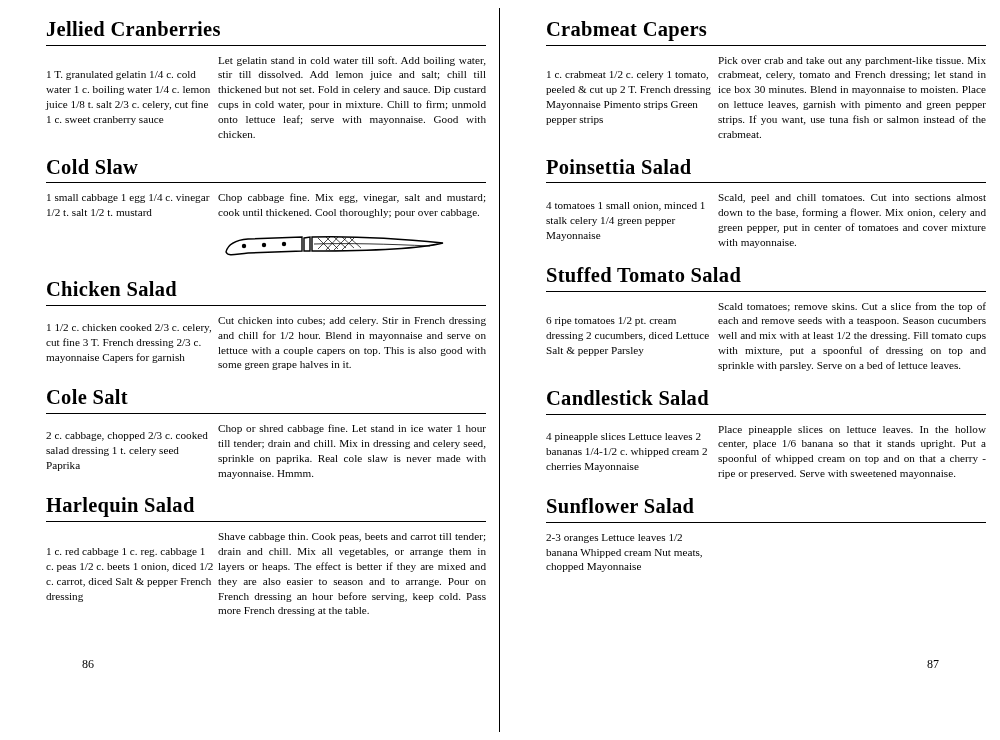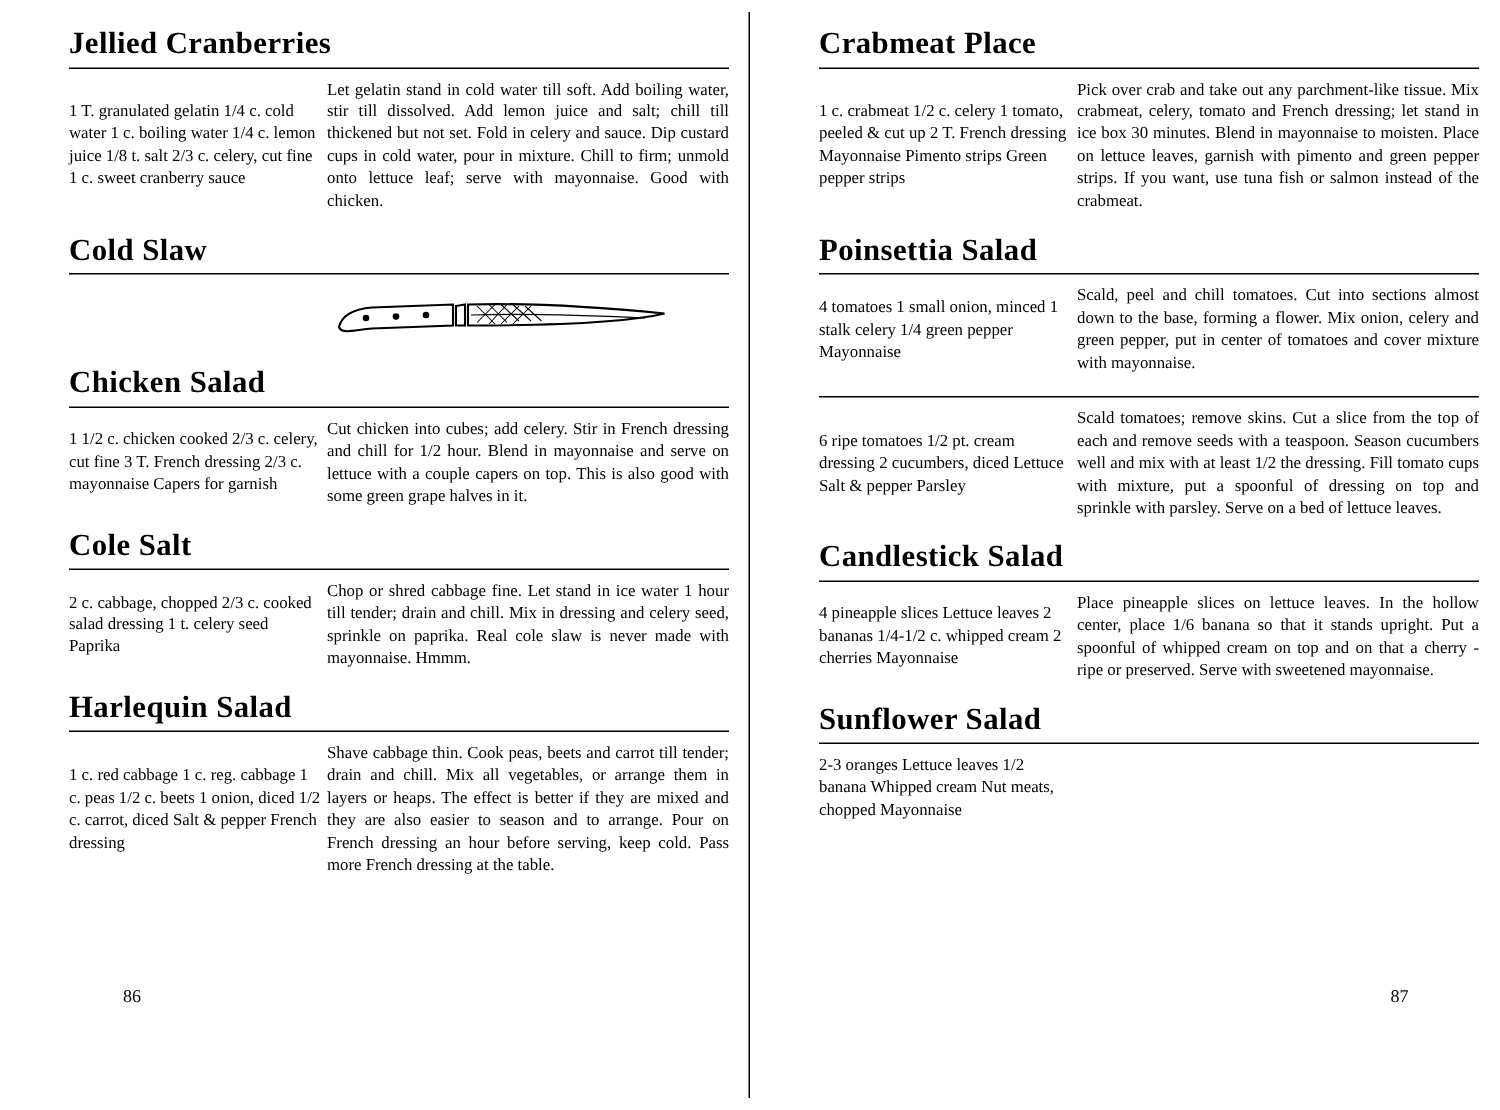--- a/index.html
+++ b/index.html
@@ -100,20 +100,28 @@
 1/8 t. salt
 2/3 c. celery, cut fine
 1 c. sweet cranberry sauce</div>
         <div class="method">Let gelatin stand in cold water till soft.  Add boiling water, stir till dissolved.  Add lemon juice and salt; chill till thickened but not set. Fold in celery and sauce.  Dip custard cups in cold water, pour in mixture.  Chill to firm; unmold onto lettuce leaf; serve with mayonnaise. Good with chicken.</div>
       </div>
     </div>
 
     <div class="recipe">
       <h2 class="recipe-title">Cold Slaw</h2>
       <hr class="title-rule">
+      <div class="recipe-body">
+        <div class="ingredients">1 small cabbage
+1 egg
+1/4 c. vinegar
+1/2 t. salt
+1/2 t. mustard</div>
+        <div class="method">Chop cabbage fine.  Mix egg, vinegar, salt and mustard; cook until thickened.  Cool thoroughly; pour over cabbage.</div>
+      </div>
       <div class="knife-wrap" style="margin-left:168px;">
         <svg width="240" height="40" viewBox="0 0 240 40">
           <g fill="none" stroke="#000" stroke-width="1.4">
             <path d="M8 28 C10 20 18 16 30 15 L84 13 L84 27 L30 29 C18 30 10 33 8 28 Z" fill="#fff"></path>
             <path d="M86 14 L92 13 L92 27 L86 27 Z" fill="#fff"></path>
             <path d="M94 13 C130 12 175 14 225 19 C200 25 150 27 94 27 Z" fill="#fff"></path>
             <path d="M96 20 C130 19 170 20 212 22" stroke-width="0.8"></path>
           </g>
           <g fill="#000">
             <circle cx="26" cy="22" r="2.2"></circle>
@@ -168,21 +176,21 @@
 French dressing</div>
         <div class="method">Shave cabbage thin.  Cook peas, beets and carrot till tender; drain and chill. Mix all vegetables, or arrange them in layers or heaps.  The effect is better if they are mixed and they are also easier to season and to arrange.  Pour on French dressing an hour before serving, keep cold. Pass more French dressing at the table.</div>
       </div>
     </div>
 
   </div>
 
   <div class="page-col right">
 
     <div class="recipe">
-      <h2 class="recipe-title">Crabmeat Place</h2>
+      <h2 class="recipe-title">Crabmeat Capers</h2>
       <hr class="title-rule">
       <div class="recipe-body">
         <div class="ingredients">1 c. crabmeat
 1/2 c. celery
 1 tomato, peeled
      &amp; cut up
 2 T. French dressing
 Mayonnaise
 Pimento  strips
 Green pepper  strips</div>
@@ -197,20 +205,21 @@
         <div class="ingredients">4 tomatoes
 1 small onion, minced
 1 stalk celery
 1/4 green pepper
 Mayonnaise</div>
         <div class="method">Scald, peel and chill tomatoes.  Cut into sections almost down to the base, forming a flower.  Mix onion, celery and green pepper, put in center of tomatoes and cover mixture with mayonnaise.</div>
       </div>
     </div>
 
     <div class="recipe">
+      <h2 class="recipe-title">Stuffed Tomato Salad</h2>
       <hr class="title-rule">
       <div class="recipe-body">
         <div class="ingredients">6 ripe tomatoes
 1/2 pt. cream dressing
 2 cucumbers, diced
 Lettuce
 Salt &amp; pepper
 Parsley</div>
         <div class="method">Scald tomatoes; remove skins.  Cut a slice from the top of each and remove seeds with a teaspoon. Season cucumbers well and mix with at least 1/2 the dressing.  Fill tomato cups with mixture, put a spoonful of dressing on top and sprinkle with parsley.  Serve on a bed of lettuce leaves.</div>
       </div>

